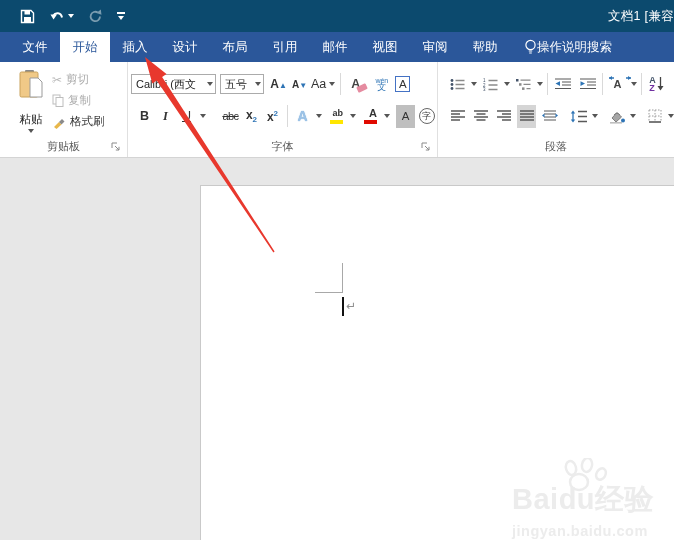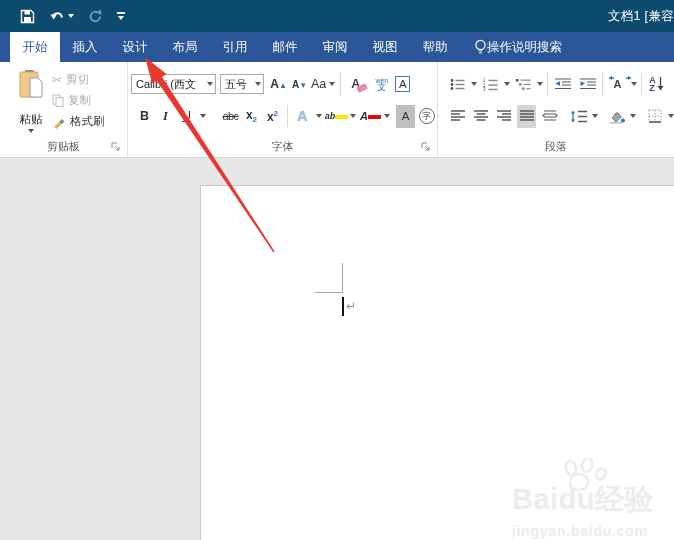--- a/index.html
+++ b/index.html
@@ -50,21 +50,21 @@
   #g-font { width:310px; }
   .combo { height:20px; border:1px solid #ABABAB; background:#fff; display:flex;
     align-items:center; font-size:11px; color:#222; padding:0 2px 0 4px; cursor:default; }
   .combo .cval { overflow:hidden; white-space:nowrap; }
   .glyph-b { font-weight:bold; }
   .glyph-i { font-family:"Liberation Serif",serif; font-style:italic; font-weight:bold; }
   .glyph-u { text-decoration:underline; }
   .glyph-strike { text-decoration:line-through; font-size:11px; letter-spacing:-.5px; }
   .subsup { font-size:12px; font-weight:bold; }
   .subsup small { font-size:8px; color:#2E74B5; font-weight:bold; }
-  .colorbar { display:flex; flex-direction:row; align-items:center; line-height:11px;font-style:italic; }
+  .colorbar { display:flex; flex-direction:column; align-items:flex-end; line-height:11px; }
   .colorbar .bar { width:13px; height:4px; margin-top:1px; }
   .pinyin { display:flex; flex-direction:column; align-items:center; line-height:7px; color:#2E74B5; }
   .pinyin .p1 { font-size:7px; } .pinyin .p2 { font-size:9px; }
   .boxA { border:1px solid #4472C4; color:#333; font-size:11.5px; padding:0 2.5px; line-height:14px; }
   .effectsA { color:#9DC3E6; font-weight:bold; font-size:14px; text-shadow:0 0 1px #5B9BD5; }
   .shadeA { background:#BFBFBF; padding:0 3px; font-size:11.5px; line-height:15px; }
   .encircle { width:16px; height:16px; border:1px solid #666; border-radius:50%;
     font-size:9px; display:flex; align-items:center; justify-content:center; color:#444; }
   .clearfmt { position:relative; font-size:12.5px; font-weight:bold; color:#444; }
   .clearfmt .eraser { position:absolute; right:-7px; bottom:0px; width:10px; height:6px;
@@ -120,28 +120,29 @@
     </div>
     <div class="qat-custom">
       <span class="bar"></span>
       <span class="dd-arrow" style="margin-left:0"></span>
     </div>
   </div>
   <div id="title-text">文档1 [兼容</div>
 </div>
 
 <div id="tabrow">
+  <div class="tab">文件</div>
   <div class="tab active">开始</div>
   <div class="tab">插入</div>
   <div class="tab">设计</div>
   <div class="tab">布局</div>
   <div class="tab">引用</div>
   <div class="tab">邮件</div>
+  <div class="tab">视图</div>
   <div class="tab">审阅</div>
-  <div class="tab">视图</div>
   <div class="tab">帮助</div>
   <div id="assistant">
     <svg width="13" height="17" viewBox="0 0 13 17">
       <circle cx="6.5" cy="6" r="4.6" fill="none" stroke="#fff" stroke-width="1.2"></circle>
       <path d="M4.8 12 h3.4 M5.2 14 h2.6" stroke="#fff" stroke-width="1.2"></path>
     </svg>
     <span>操作说明搜索</span>
   </div>
 </div>
 

